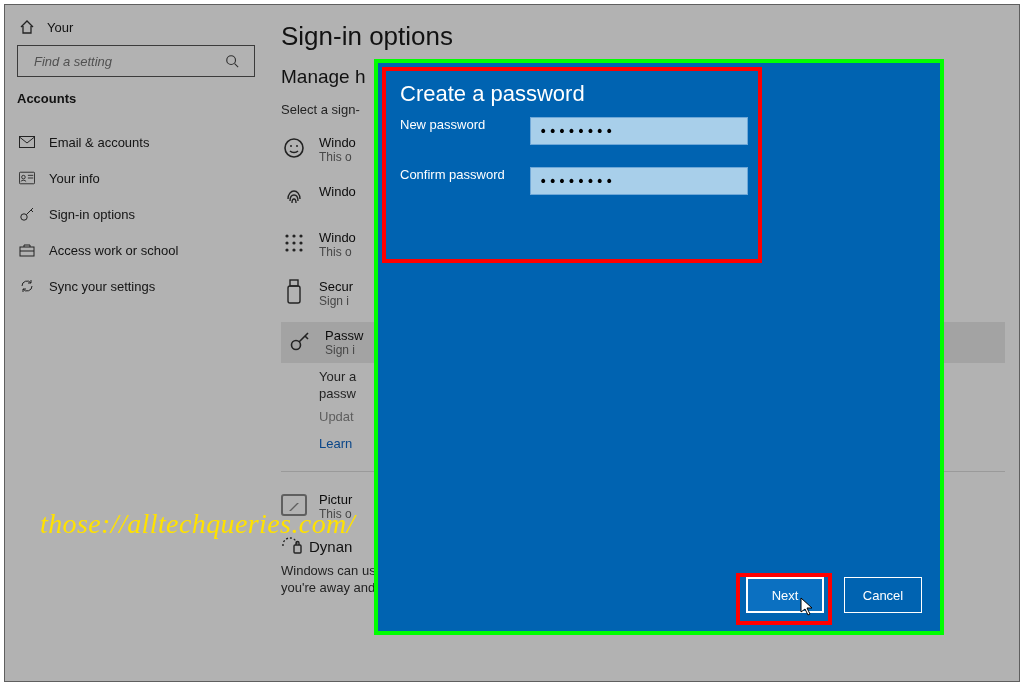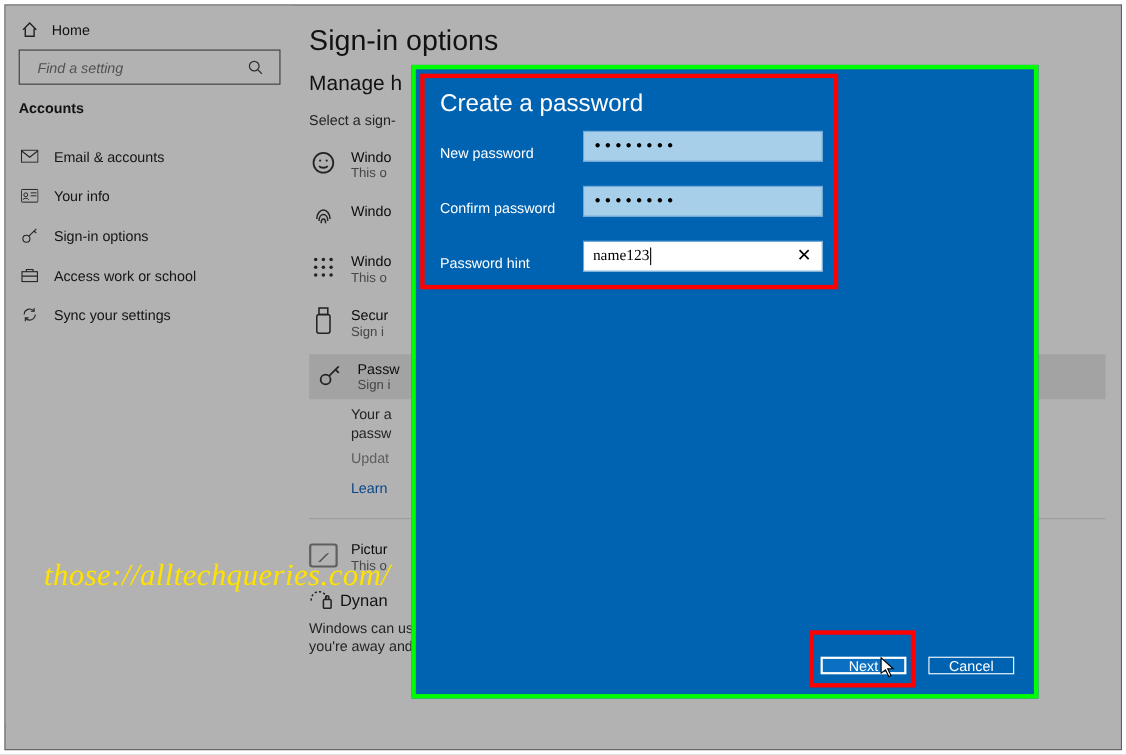--- a/index.html
+++ b/index.html
@@ -84,21 +84,21 @@
   }
   .dialog-inner {
     position:relative; width:100%; height:100%;
   }
   .dlg-title {
     font-size:22px; font-weight:400;
     padding:18px 22px 10px 22px;
   }
   .form-area { padding:0 22px; }
   .frow {
-    display:flex; align-items:flex-end;
+    display:flex; align-items:flex-start;
     margin-bottom:20px;
     height:30px;
   }
   .frow label { width:130px; font-size:13px; }
   .frow .inp {
     width:218px; height:28px;
     border:1px solid #6fa8d8;
     padding:0 8px;
     font-size:14px;
     display:flex; align-items:center;
@@ -114,21 +114,21 @@
     position:absolute;
     left:4px; top:4px; width:380px; height:196px;
     border:4px solid #ff0000;
     pointer-events:none;
   }
   .btn-row {
     position:absolute; right:18px; bottom:18px;
     display:flex; gap:20px;
   }
   .btn {
-    width:78px; height:16px;
+    width:78px; height:36px;
     border:1px solid #fff;
     background:transparent;
     color:#fff;
     font-size:13px;
     display:flex; align-items:center; justify-content:center;
   }
   .btn.primary {
     border:2px solid #fff;
     background:#0b70c1;
   }
@@ -162,21 +162,21 @@
 <div class="win">
   <div class="body-area">
 
     <div class="sidebar">
       <div class="home-row">
         <span class="icon-box">
           <svg width="16" height="16" viewBox="0 0 16 16">
               <path d="M2 8 L8 2 L14 8 M4 7 V14 H12 V7" fill="none" stroke="#333" stroke-width="1.3"></path>
             </svg>
         </span>
-        <span>Home</span>
+        <span>Your</span>
       </div>
       <div class="searchbox">
         <input placeholder="Find a setting" style="">
         <span class="icon-box">
           <svg width="14" height="14" viewBox="0 0 16 16">
               <circle cx="7" cy="7" r="5" fill="none" stroke="#444" stroke-width="1.3"></circle>
               <line x1="11" y1="11" x2="15" y2="15" stroke="#444" stroke-width="1.3"></line>
             </svg>
         </span>
       </div>
@@ -355,28 +355,20 @@
         <div class="inp pw">
             <span>••••••••</span>
           </div>
       </div>
       <div class="frow">
         <label>Confirm password</label>
         <div class="inp pw">
             <span>••••••••</span>
           </div>
       </div>
-      <div class="frow">
-        <label>Password hint</label>
-        <div class="inp hint">
-          <span>name123</span>
-            <span style="border-left:1px solid #000; height:16px; margin-left:1px;"></span>
-          <span class="clear">✕</span>
-        </div>
-      </div>
     </div>
 
     <div class="red-box-form"></div>
 
     <div class="btn-row">
       <div class="btn primary">
           <span>Next</span>
         </div>
       <div class="btn">
           <span>Cancel</span>

